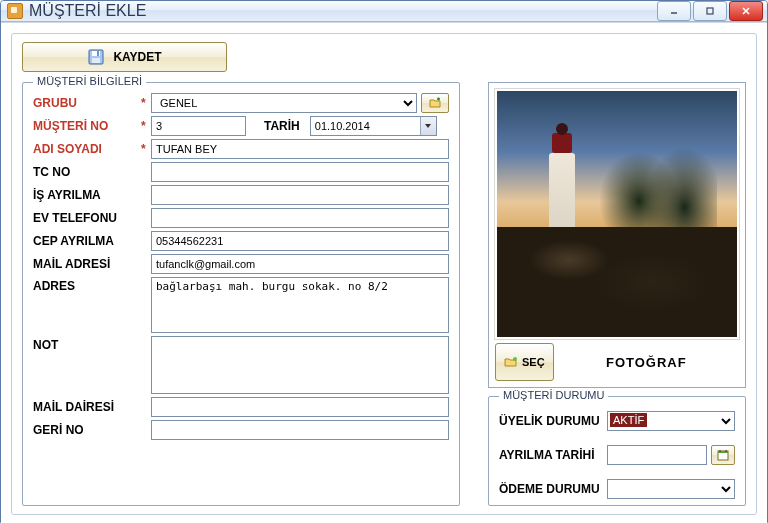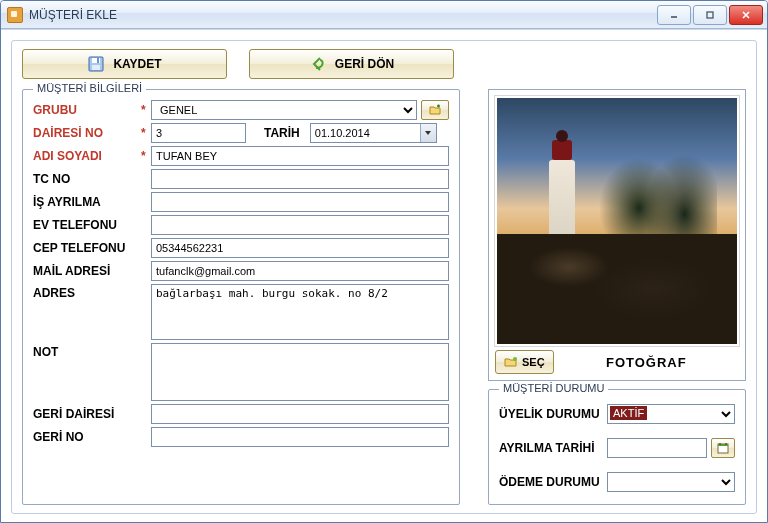--- a/index.html
+++ b/index.html
@@ -39,21 +39,21 @@
     position: relative;
   }
   .titlebar .app-icon::after{
     content:"";
     position:absolute;
     left:3px; top:3px;
     width:6px; height:6px;
     background:#fff4d6;
     border-radius:1px;
   }
-  .titlebar .title { color:#2b3a55; font-size:12px; }
+  .titlebar .title { color:#2b3a55; font-size:16px; }
   .winbtns { margin-left:auto; display:flex; }
   .winbtn {
     width:34px; height:20px;
     margin-left:2px;
     border:1px solid #8aa6c6;
     border-radius:3px;
     background: linear-gradient(#f7fbff,#dfeaf6);
     display:flex; align-items:center; justify-content:center;
     cursor:default;
   }
@@ -67,21 +67,21 @@
   }
   .inner-panel {
     border:1px solid #bfcde0;
     border-radius:3px;
     padding:8px 10px 8px 10px;
     height:100%;
     position:relative;
     display:flex;
     flex-direction:column;
   }
-  .top-buttons { display:flex; gap:22px; }
+  .top-buttons { display:flex; gap:8px; }
   .big-btn {
     width:205px; height:30px;
     border:1px solid #9a8b48;
     border-radius:3px;
     background: linear-gradient(#fff,#f4efda 48%,#ede4c3 52%,#f7f2dd);
     display:flex; align-items:center; justify-content:center;
     font-weight:bold; font-size:12px;
     cursor:pointer;
     gap:8px;
   }
@@ -186,21 +186,21 @@
     position:absolute; top:50px; right:20px; width:130px; height:120px;
     background:
       radial-gradient(40px 50px at 40% 50%,#1a2a17,transparent),
       radial-gradient(40px 60px at 75% 55%,#18271a,transparent);
   }
   .photo-bar { display:flex; align-items:center; margin-top:4px;}
   .sec-btn {
     border:1px solid #9a8b48;
     background: linear-gradient(#fff,#f4efda 48%,#ede4c3 52%,#f7f2dd);
     border-radius:3px; cursor:pointer;
-    height:24px; padding:0 8px;
+    height:38px; padding:0 8px;
     display:flex; align-items:center; gap:4px;
     font-weight:bold; font-size:11px;
   }
   .photo-label {
     flex:1; text-align:center;
     font-weight:bold; font-size:13px; letter-spacing:1px;
   }
   .status-fieldset { flex:1; }
   .status-grid { display:grid; grid-template-columns:108px 1fr; row-gap:14px; align-items:center; margin-top:4px;}
   .status-label { font-weight:bold; font-size:12px;}
@@ -252,29 +252,20 @@
           <span class="btn-icon">
             <svg width="18" height="18" viewBox="0 0 18 18">
               <rect x="2" y="2" width="14" height="14" rx="1" fill="#a9c7ee" stroke="#3a66a6"></rect>
               <rect x="5" y="3" width="8" height="5" fill="#fff"></rect>
               <rect x="5" y="10" width="8" height="5" fill="#e0ecfa"></rect>
               <rect x="10" y="3" width="2" height="5" fill="#6b95ce"></rect>
             </svg>
           </span>
           <span>KAYDET</span>
         </div>
-        <div class="big-btn">
-          <span class="btn-icon">
-            <svg width="16" height="16" viewBox="0 0 16 16">
-              <path d="M10 2 L4 8 L10 14" fill="none" stroke="#4aa22e" stroke-width="2"></path>
-              <path d="M10 4 C14 4 14 12 6 12" fill="none" stroke="#4aa22e" stroke-width="2"></path>
-            </svg>
-          </span>
-          <span>GERİ DÖN</span>
-        </div>
       </div>
 
       <div class="main-area">
 
         <div class="fieldset left-fieldset">
           <span class="legend">MÜŞTERİ BİLGİLERİ</span>
 
           <div class="form-grid">
             <div class="form-label req">GRUBU</div>
             <div class="req-star">*</div>
@@ -285,21 +276,21 @@
                 </select>
               </div>
               <div class="small-btn">
                 <svg width="14" height="14" viewBox="0 0 14 14">
                   <path d="M2 4 H6 L7 5 H12 V11 H2 Z" fill="#f5d777" stroke="#b08a1c"></path>
                   <path d="M9 3 L12 3 M10.5 1.5 L10.5 4.5" stroke="#2d8a2d" stroke-width="1.5"></path>
                 </svg>
               </div>
             </div>
 
-            <div class="form-label req">DAİRESİ NO</div>
+            <div class="form-label req">MÜŞTERİ NO</div>
             <div class="req-star">*</div>
             <div class="row-inline">
               <input class="text-input" style="width: 95px;" value="3">
               <div class="form-label" style="margin-left:14px">TARİH</div>
               <div class="date-wrap" style="margin-left:6px">
                 <input class="text-input" value="01.10.2014" style="">
                 <div class="date-drop-btn">
                   <svg width="8" height="8" viewBox="0 0 8 8">
                       <path d="M1 2 L4 6 L7 2 Z" fill="#333"></path>
                     </svg>
@@ -316,37 +307,37 @@
             <input class="text-input" value="" style="">
 
             <div class="form-label">İŞ AYRILMA</div>
             <div></div>
             <input class="text-input" value="" style="">
 
             <div class="form-label">EV TELEFONU</div>
             <div></div>
             <input class="text-input" value="" style="">
 
-            <div class="form-label">CEP TELEFONU</div>
+            <div class="form-label">CEP AYRILMA</div>
             <div></div>
             <input class="text-input" value="05344562231" style="">
 
             <div class="form-label">MAİL ADRESİ</div>
             <div></div>
             <input class="text-input" value="tufanclk@gmail.com" style="">
 
             <div class="form-label" style="align-self:start; padding-top:2px">ADRES</div>
             <div></div>
             <textarea class="textarea adres" style="">bağlarbaşı mah. burgu sokak. no 8/2</textarea>
 
             <div class="form-label" style="align-self:start; padding-top:2px">NOT</div>
             <div></div>
             <textarea class="textarea notbox" style=""></textarea>
 
-            <div class="form-label">GERİ DAİRESİ</div>
+            <div class="form-label">MAİL DAİRESİ</div>
             <div></div>
             <input class="text-input" value="" style="">
 
             <div class="form-label">GERİ NO</div>
             <div></div>
             <input class="text-input" value="" style="">
           </div>
         </div>
 
         <div class="right-col">

